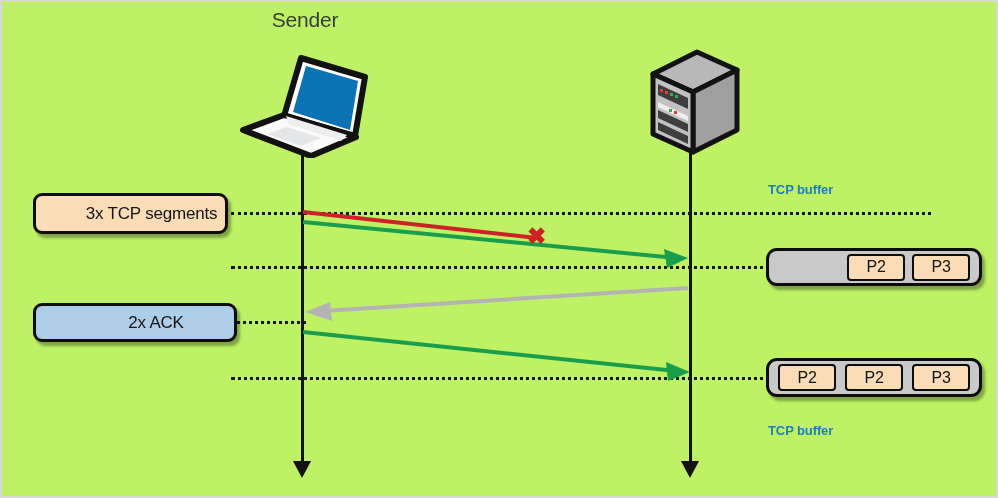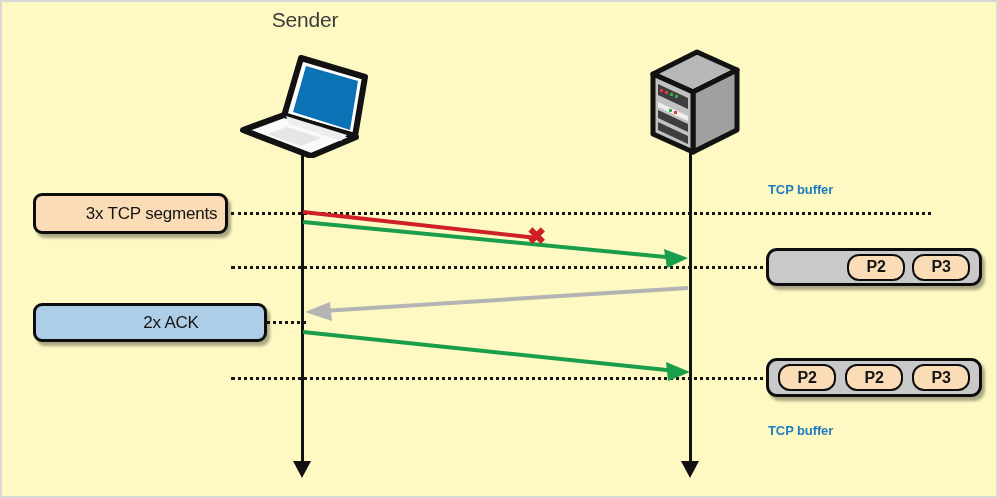--- a/index.html
+++ b/index.html
@@ -7,21 +7,21 @@
     padding: 0;
     background: #ffffff;
   }
   body {
     font-family: "Liberation Sans", sans-serif;
   }
   #stage {
     position: relative;
     width: 998px;
     height: 498px;
-    background: #fef9c3;
+    background: #bef264;
     overflow: hidden;
   }
   .frame-line {
     position: absolute;
     background: #d8d8d8;
   }
   
   .actor-label {
     position: absolute;
     font-size: 21px;
@@ -71,21 +71,21 @@
     color: #141414;
     letter-spacing: -0.2px;
     white-space: nowrap;
     box-shadow: 3px 4px 3px rgba(0,0,0,0.33);
     padding-left: 42px;
   }
   .tag-peach { background: #fadcb7; }
   .tag-blue  { background: #aecde6; }
 
   #tag-segments   { left: 33px;  top: 193px; width: 195px; height: 41px; }
-  #tag-ack        { left: 33px;  top: 303px; width: 234px; height: 39px; }
+  #tag-ack        { left: 33px;  top: 303px; width: 204px; height: 39px; }
   #tag-retransmit { left: 33px;  top: 355px; width: 195px; height: 40px; }
 
   
   .leader {
     position: absolute;
     height: 0;
     border-top: 3px dotted #161616;
   }
   #leader-segments { left: 231px; top: 212px; width: 700px; }
   #leader-p2p3     { left: 231px; top: 266px; width: 540px; }
@@ -139,31 +139,30 @@
     justify-content: flex-end;
     gap: 7px;
     padding: 0 9px;
     box-shadow: 3px 4px 3px rgba(0,0,0,0.33);
   }
   #buffer-top    { left: 766px; top: 248px; width: 216px; height: 38px; }
   #buffer-bottom { left: 766px; top: 358px; width: 216px; height: 39px; justify-content: space-between; }
   .packet {
     box-sizing: border-box;
     border: 2.5px solid #0d0d0d;
-    border-radius: 12px;
+    border-radius: 4px;
     background: #fadcb7;
     width: 58px;
     height: 27px;
     display: flex;
     align-items: center;
     justify-content: center;
     font-size: 16px;
     color: #141414;
     letter-spacing: -0.2px;
-    font-weight: bold;
   }
 </style>
 </head>
 <body>
 
 <div id="stage">
 
   <div class="frame-line" style="left:0;top:0;width:998px;height:2px;"></div>
   <div class="frame-line" style="left:0;top:496px;width:998px;height:2px;"></div>
   <div class="frame-line" style="left:0;top:0;width:2px;height:498px;"></div>

